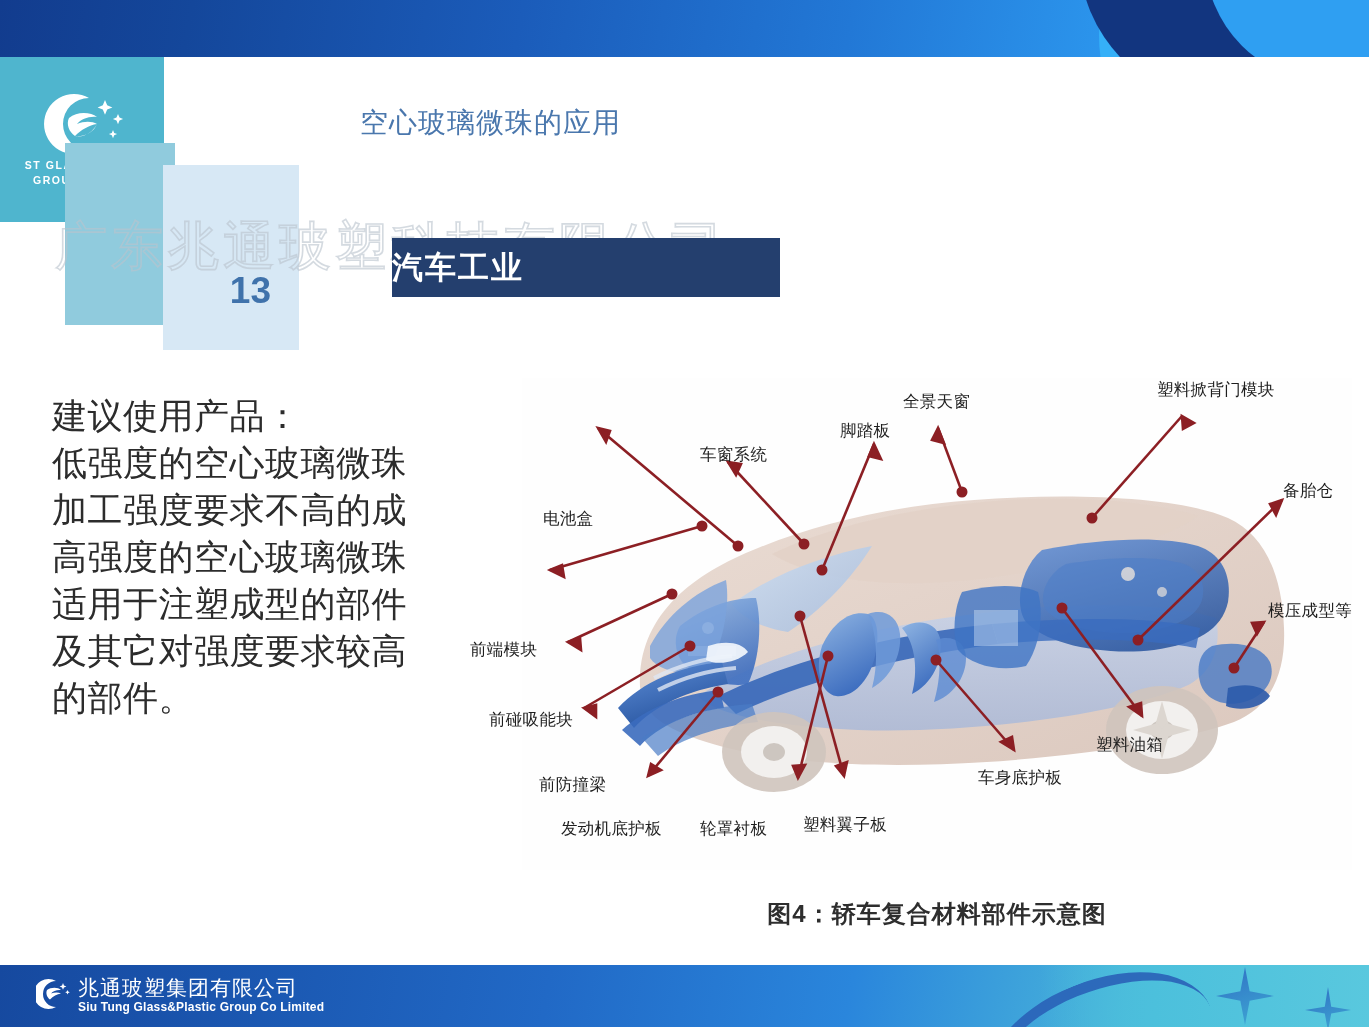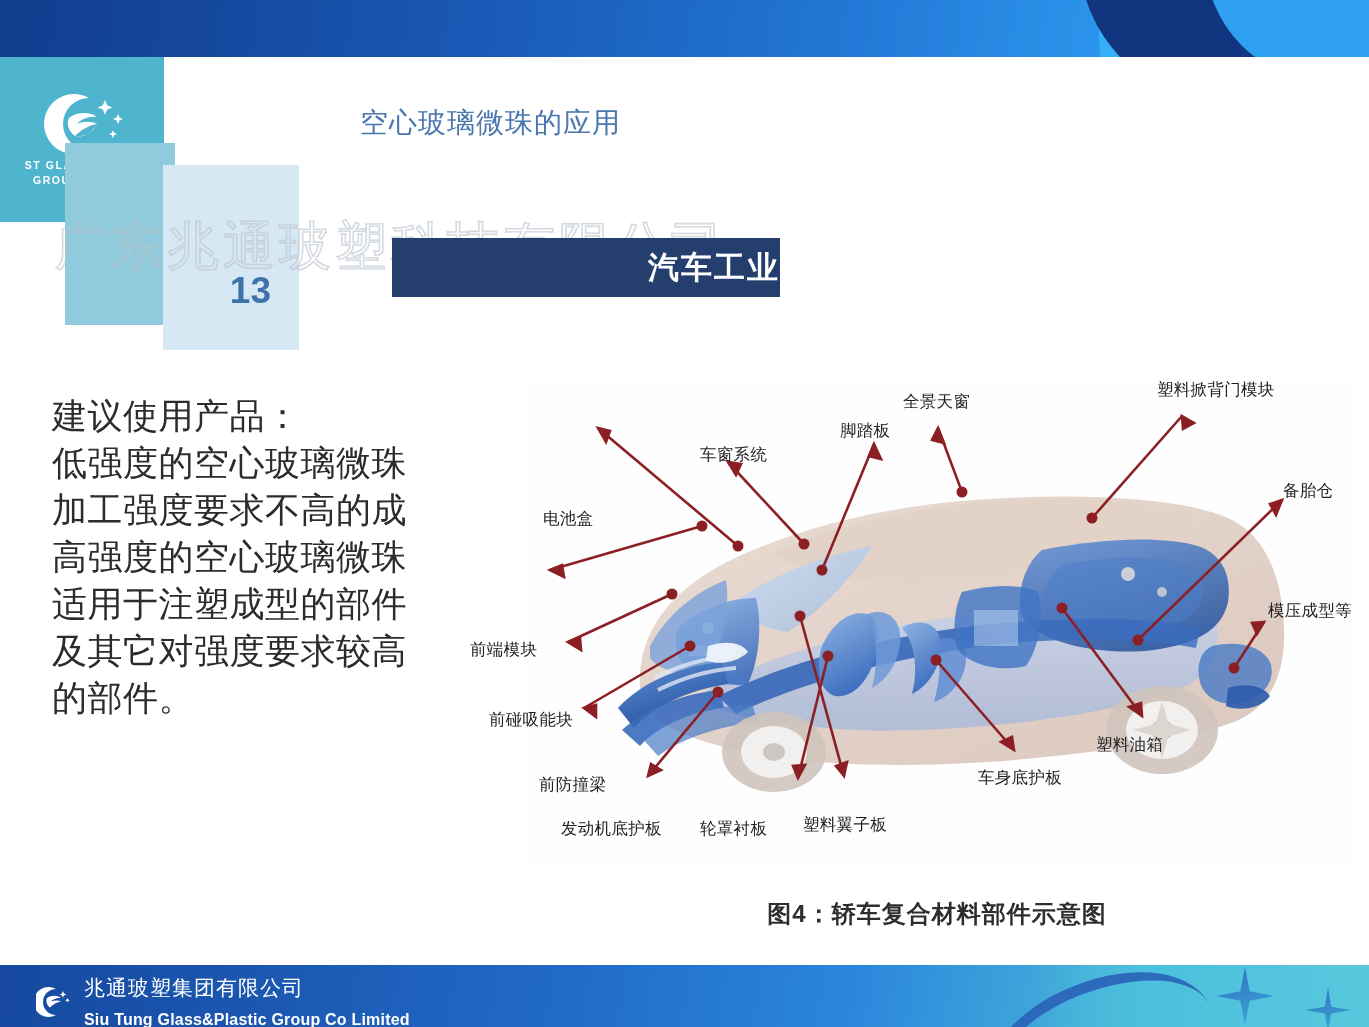--- a/index.html
+++ b/index.html
@@ -25,46 +25,46 @@
           background:linear-gradient(90deg,rgba(60,180,215,0) 0%,#4cc0dc 35%,#59c8de 100%);}
   .botbar .star{position:absolute;background:linear-gradient(160deg,#2f6fc4,#3fa9d4);}
   .star.s1{right:95px;top:2px;width:58px;height:58px;
            clip-path:polygon(50% 0,58% 42%,100% 50%,58% 58%,50% 100%,42% 58%,0 50%,42% 42%);}
   .star.s2{right:18px;top:22px;width:46px;height:44px;
            clip-path:polygon(50% 0,57% 45%,100% 52%,57% 60%,50% 100%,43% 60%,0 52%,43% 45%);}
   .botbar .arc{position:absolute;right:150px;top:16px;width:230px;height:130px;
           border-radius:50%;border-top:11px solid #2a62b8;border-left:9px solid transparent;
           border-right:0;border-bottom:0;transform:rotate(-22deg);opacity:.9;}
 
-  .footer-logo{position:absolute;left:36px;top:12px;display:flex;align-items:center;gap:14px;}
+  .footer-logo{position:absolute;left:36px;top:12px;display:flex;align-items:center;gap:8px;}
   .fl-mark{width:34px;height:34px;position:relative;flex:0 0 auto;}
   .fl-text{display:flex;flex-direction:column;line-height:1;}
   .fl-cn{color:#fff;font-size:21px;letter-spacing:1px;font-weight:500;}
-  .fl-en{color:#fff;font-size:16px;font-weight:bold;letter-spacing:.2px;margin-top:14px;}
+  .fl-en{color:#fff;font-size:12px;font-weight:bold;letter-spacing:.2px;margin-top:3px;}
 
   
   .logo-tile{position:absolute;left:0;top:57px;width:164px;height:165px;background:#4fb5ce;}
   .logo-inner{position:absolute;left:0;top:0;width:164px;height:165px;
               display:flex;flex-direction:column;align-items:center;justify-content:center;}
   .logo-mark{width:86px;height:64px;position:relative;margin-bottom:2px;}
   .logo-cap{color:#fff;font-size:10.5px;font-weight:bold;letter-spacing:1.6px;text-align:center;line-height:1.35;}
 
   
   .rect-back{position:absolute;left:65px;top:143px;width:110px;height:182px;background:#90cbdd;}
   .rect-front{position:absolute;left:163px;top:165px;width:136px;height:185px;background:#d7e8f5;}
   .pagenum{position:absolute;left:163px;top:270px;width:108px;text-align:right;
            color:#3f72ab;font-size:37px;font-weight:bold;}
 
   
   .title{position:absolute;left:360px;top:104px;color:#4a77ad;font-size:28px;
          letter-spacing:1px;white-space:nowrap;}
 
   
   .chip{position:absolute;left:392px;top:238px;width:388px;height:59px;background:#243f6e;
-        display:flex;align-items:center;justify-content:flex-end;}
+        display:flex;align-items:center;justify-content:flex-start;}
   .chip span{color:#fff;font-size:31px;font-weight:bold;letter-spacing:2px;}
 
   
   .wm{position:absolute;color:rgba(255,255,255,0);font-weight:500;white-space:nowrap;
       -webkit-text-stroke:1.6px rgba(185,195,205,.62);pointer-events:none;}
   .wm1{left:55px;top:212px;font-size:52px;letter-spacing:4px;}
   .wm2{left:620px;top:718px;font-size:52px;letter-spacing:4px;}
 
   
   .body-copy{position:absolute;left:52px;top:392px;width:430px;color:#2c2c2c;

